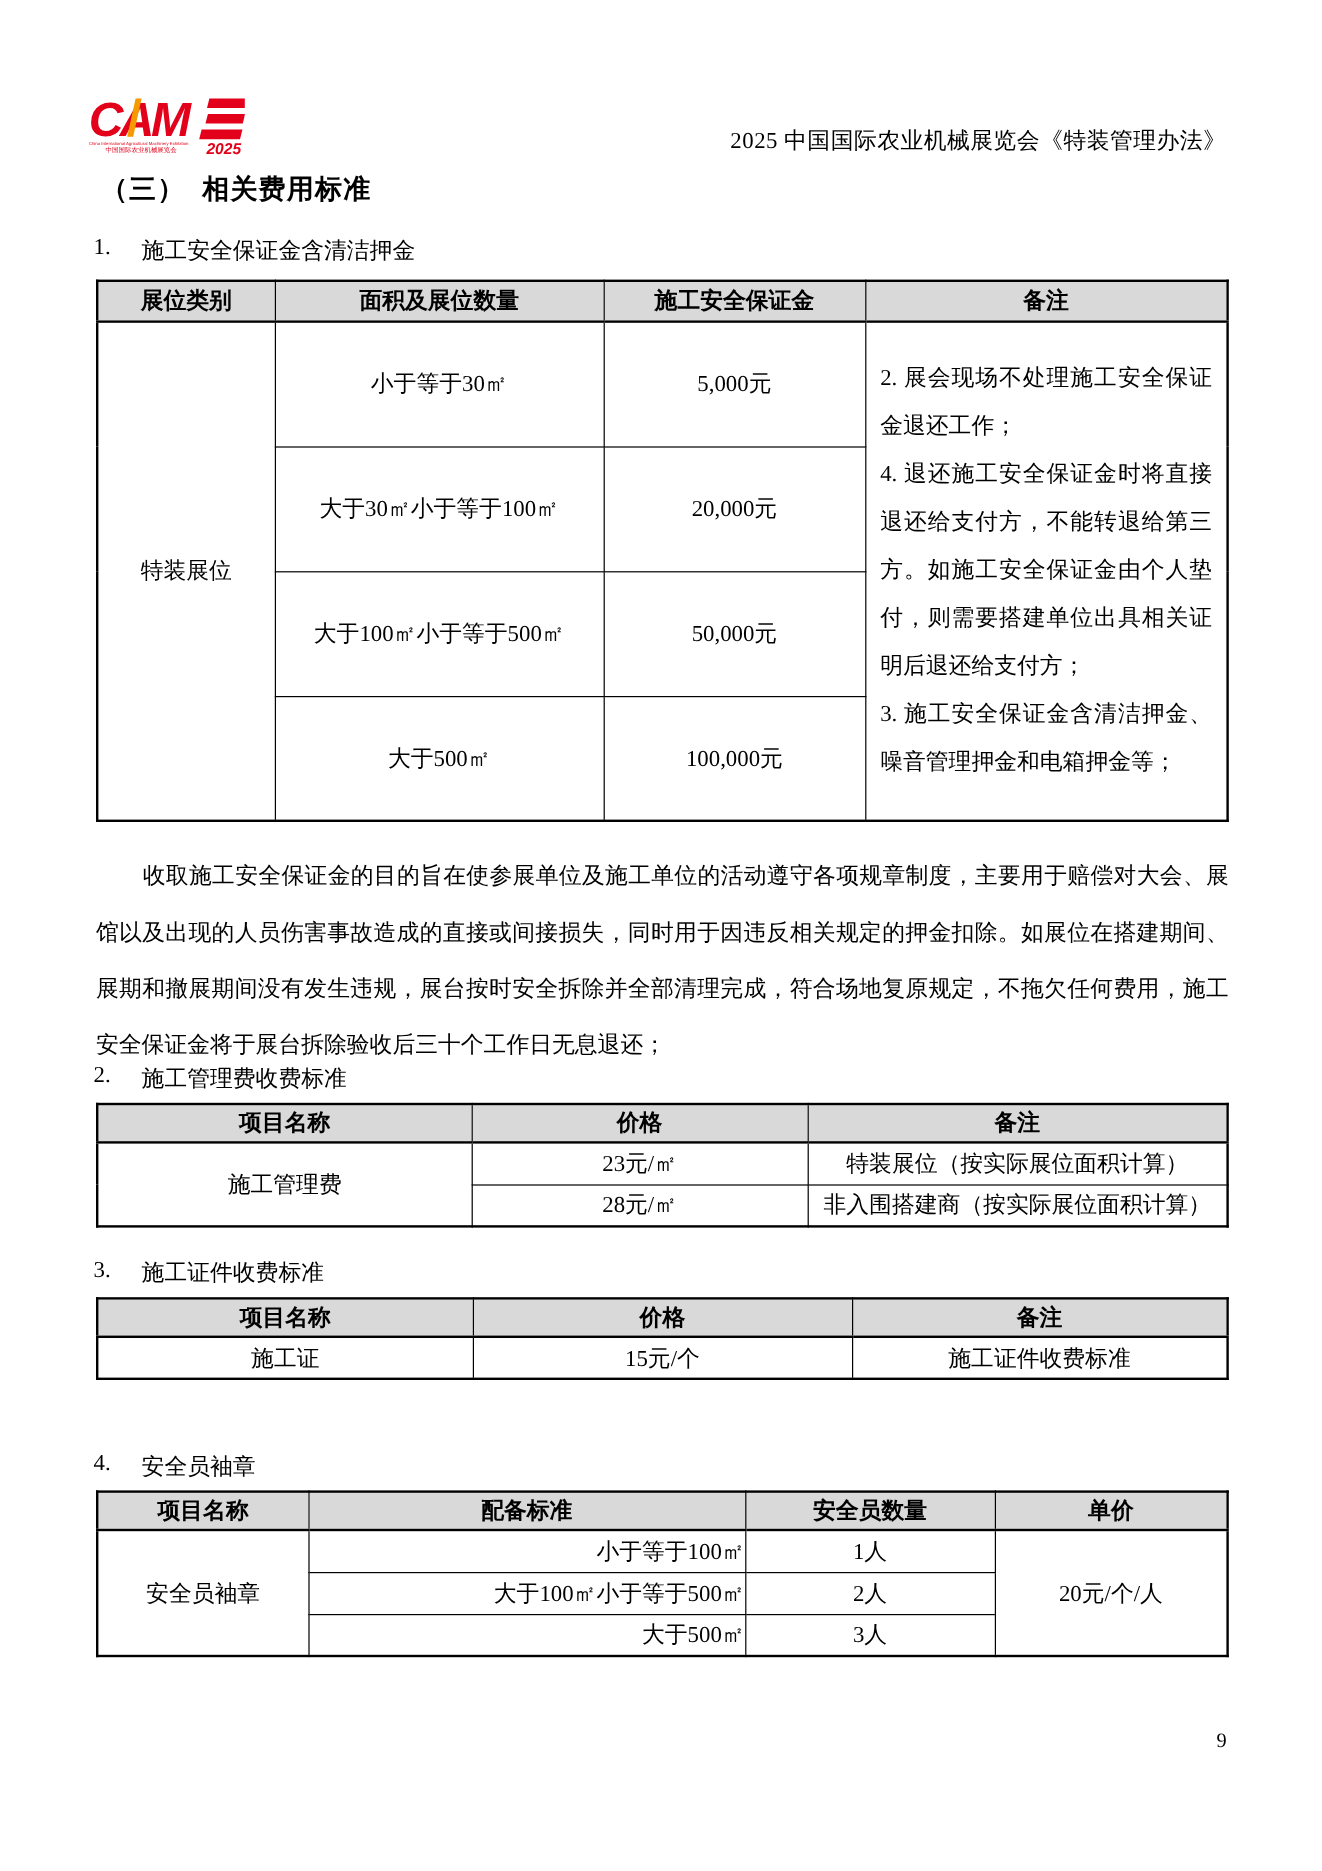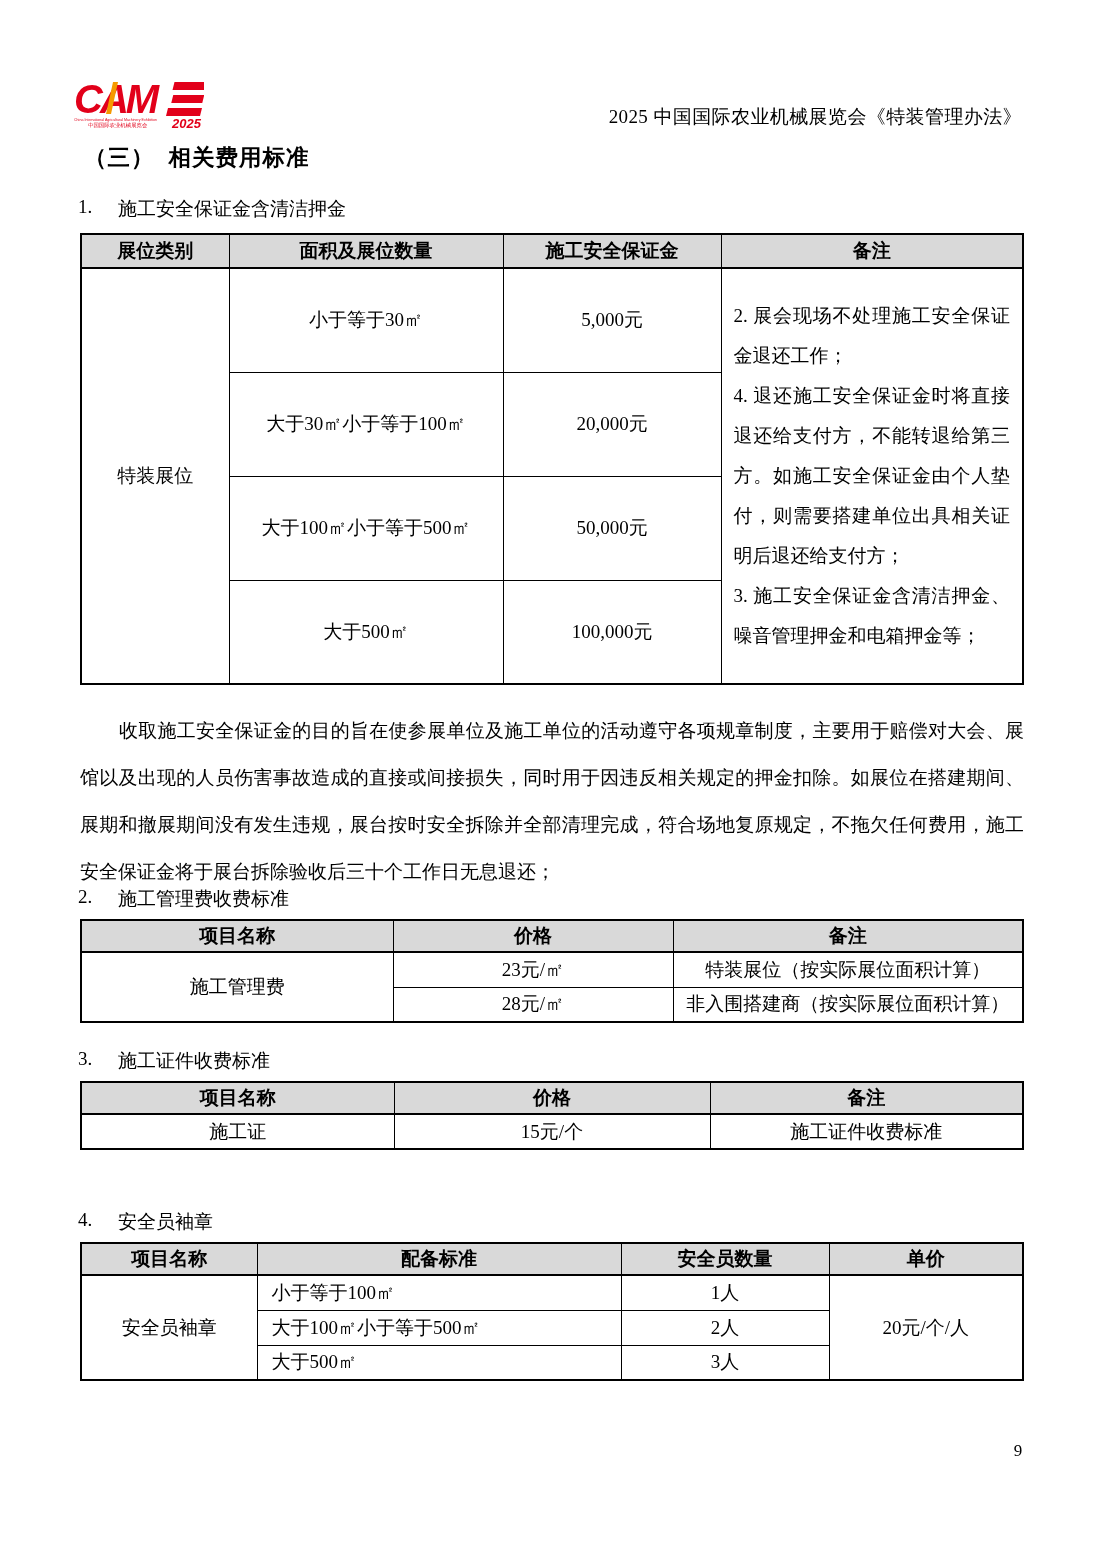--- a/index.html
+++ b/index.html
@@ -55,21 +55,21 @@
   .t1 td.notes {
     text-align:justify; text-align-last:left; vertical-align:middle;
     padding:0 12px; line-height:40px; font-size:19px;
   }
   .t1 td.notes p { margin:0; }
 
   
   .t2 { top:919px; }  .t2 thead tr { height:32px; } .t2 tbody tr { height:35px; }
   .t3 { top:1081px; } .t3 thead tr { height:32px; } .t3 tbody tr { height:35px; }
   .t4 { top:1242px; } .t4 thead tr { height:32px; } .t4 tbody tr { height:35px; }
-  .t4 td.left { text-align:left; padding-left:14px; }
+  .t4 td.left { text-align:right; padding-left:14px; }
 
   
   .para {
     position:absolute; left:80px; top:707px; width:944px;
     font-size:19px; line-height:47px; text-align:justify;
     text-indent:2.05em; margin:0;
   }
 
   
   .page-num { position:absolute; top:1441px; left:1004px; width:28px; text-align:center; font-size:17px; }

